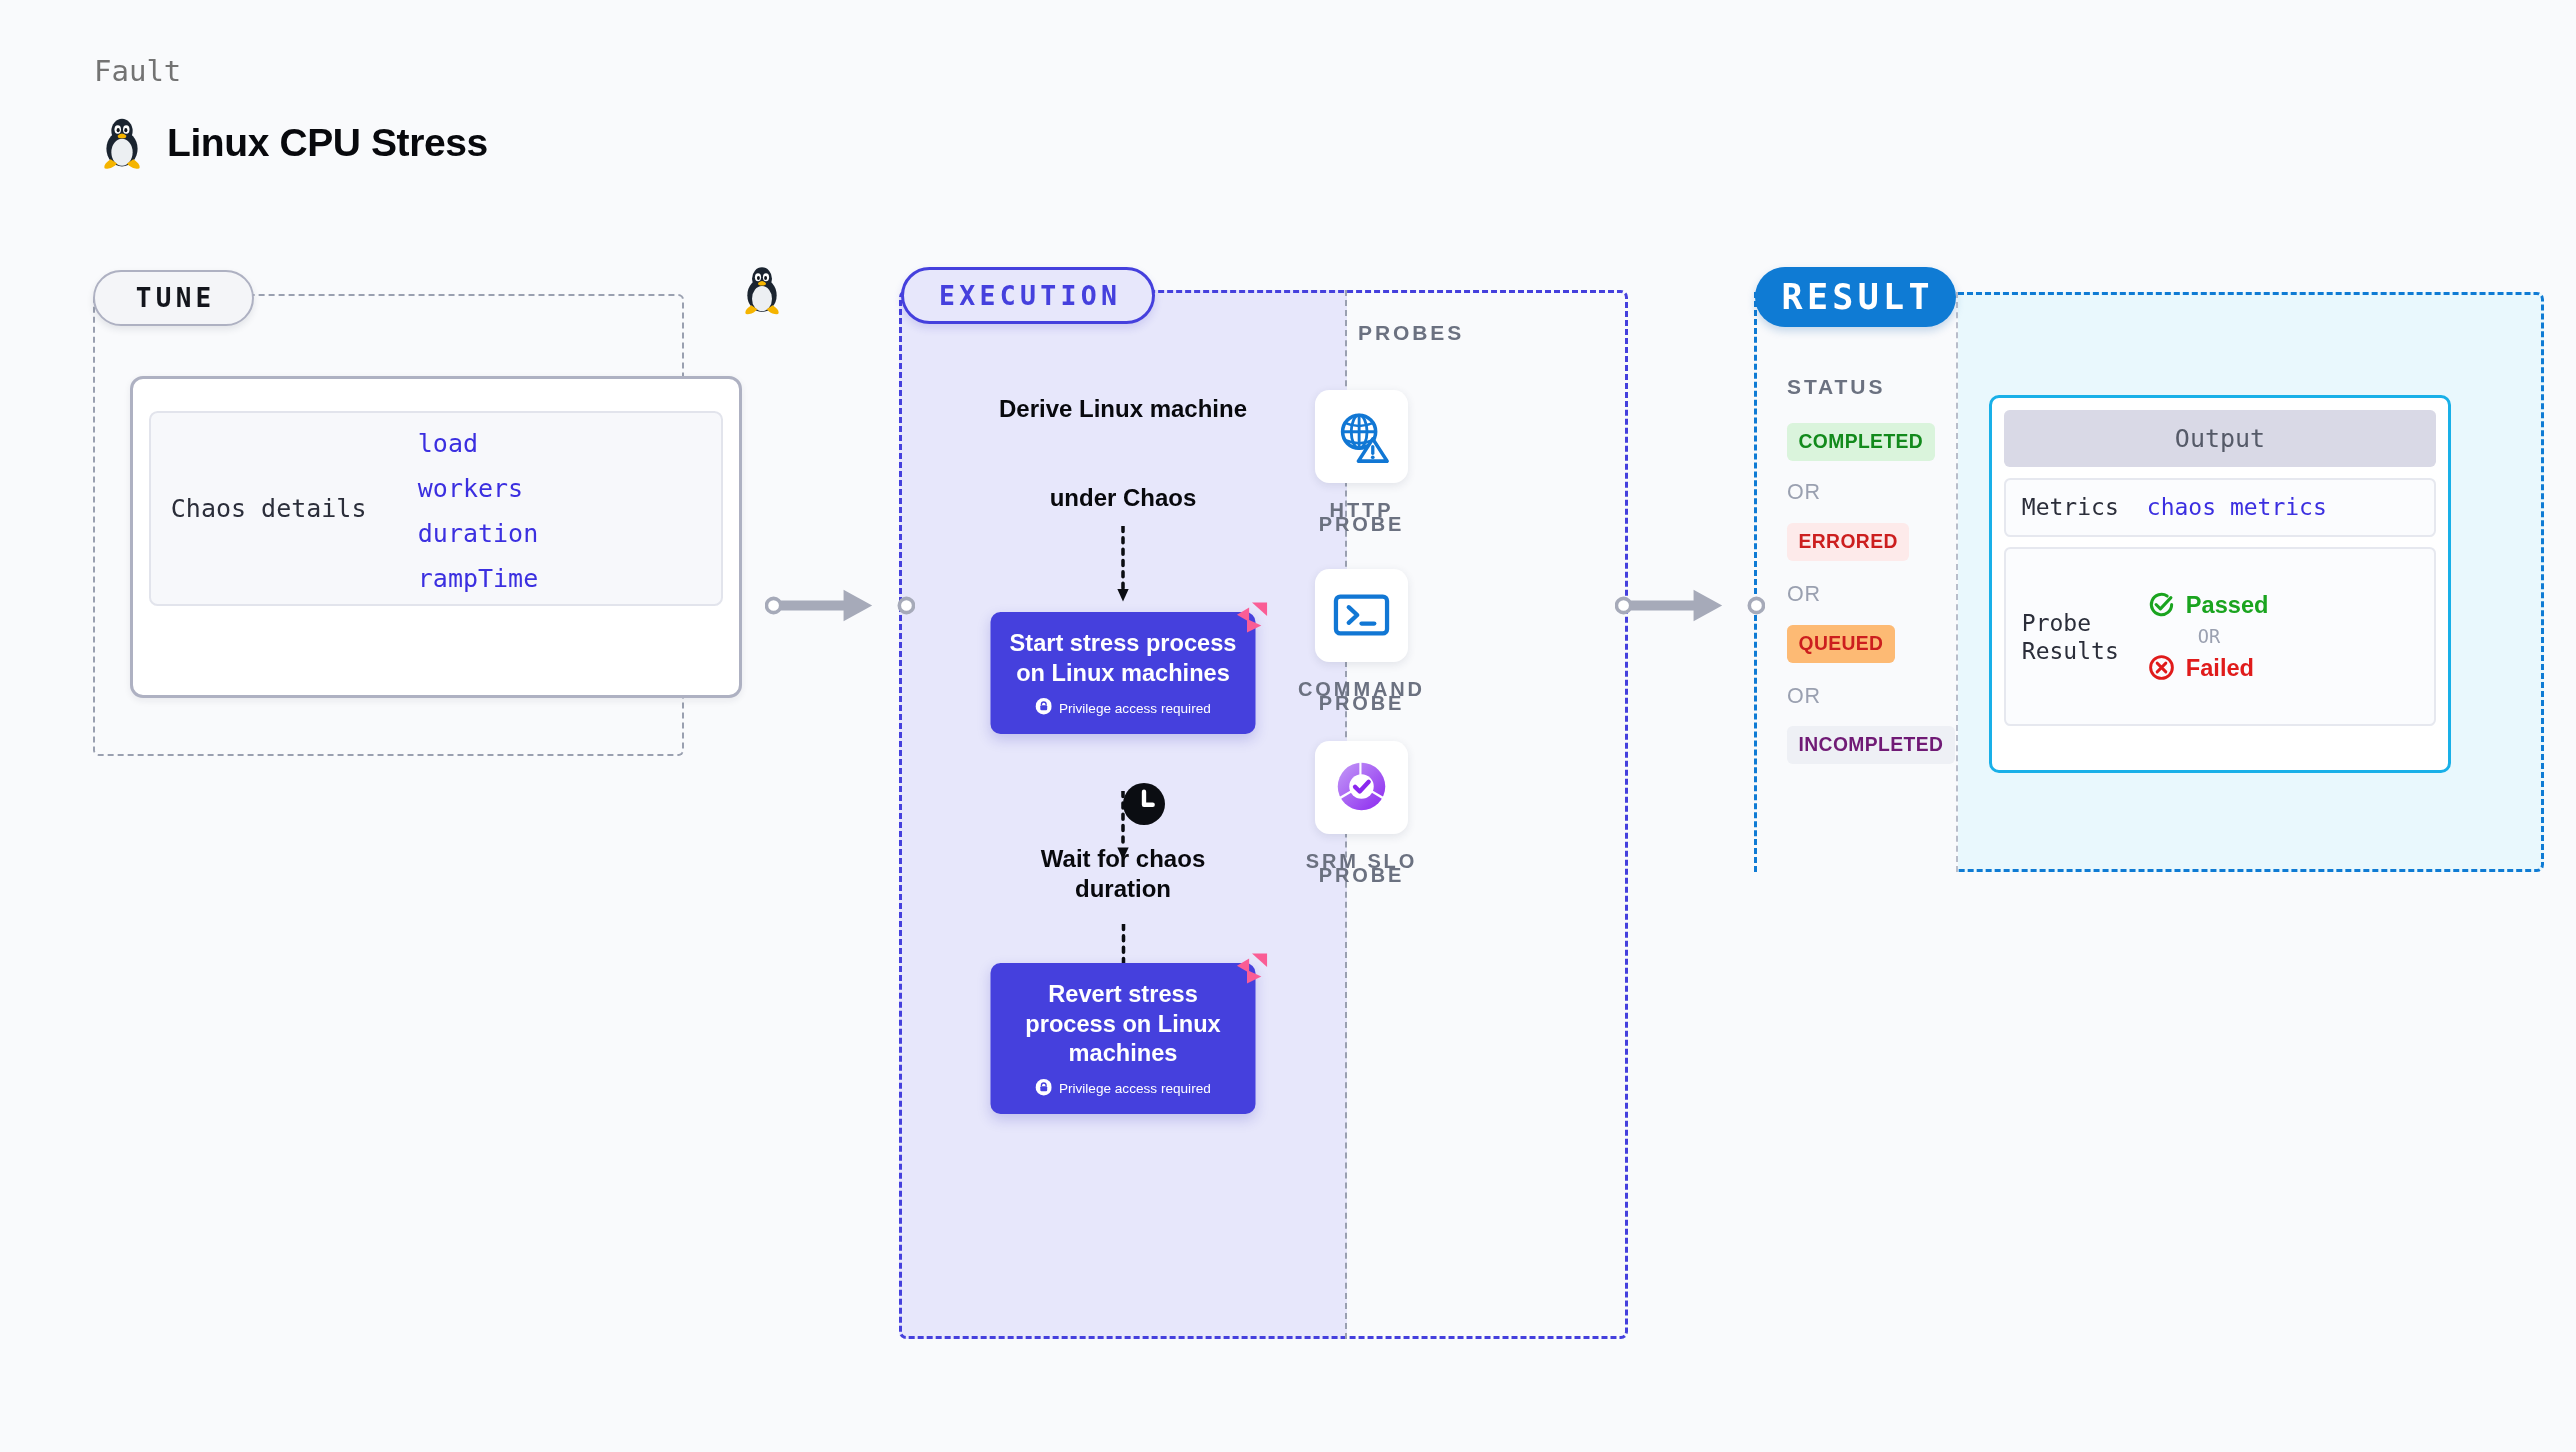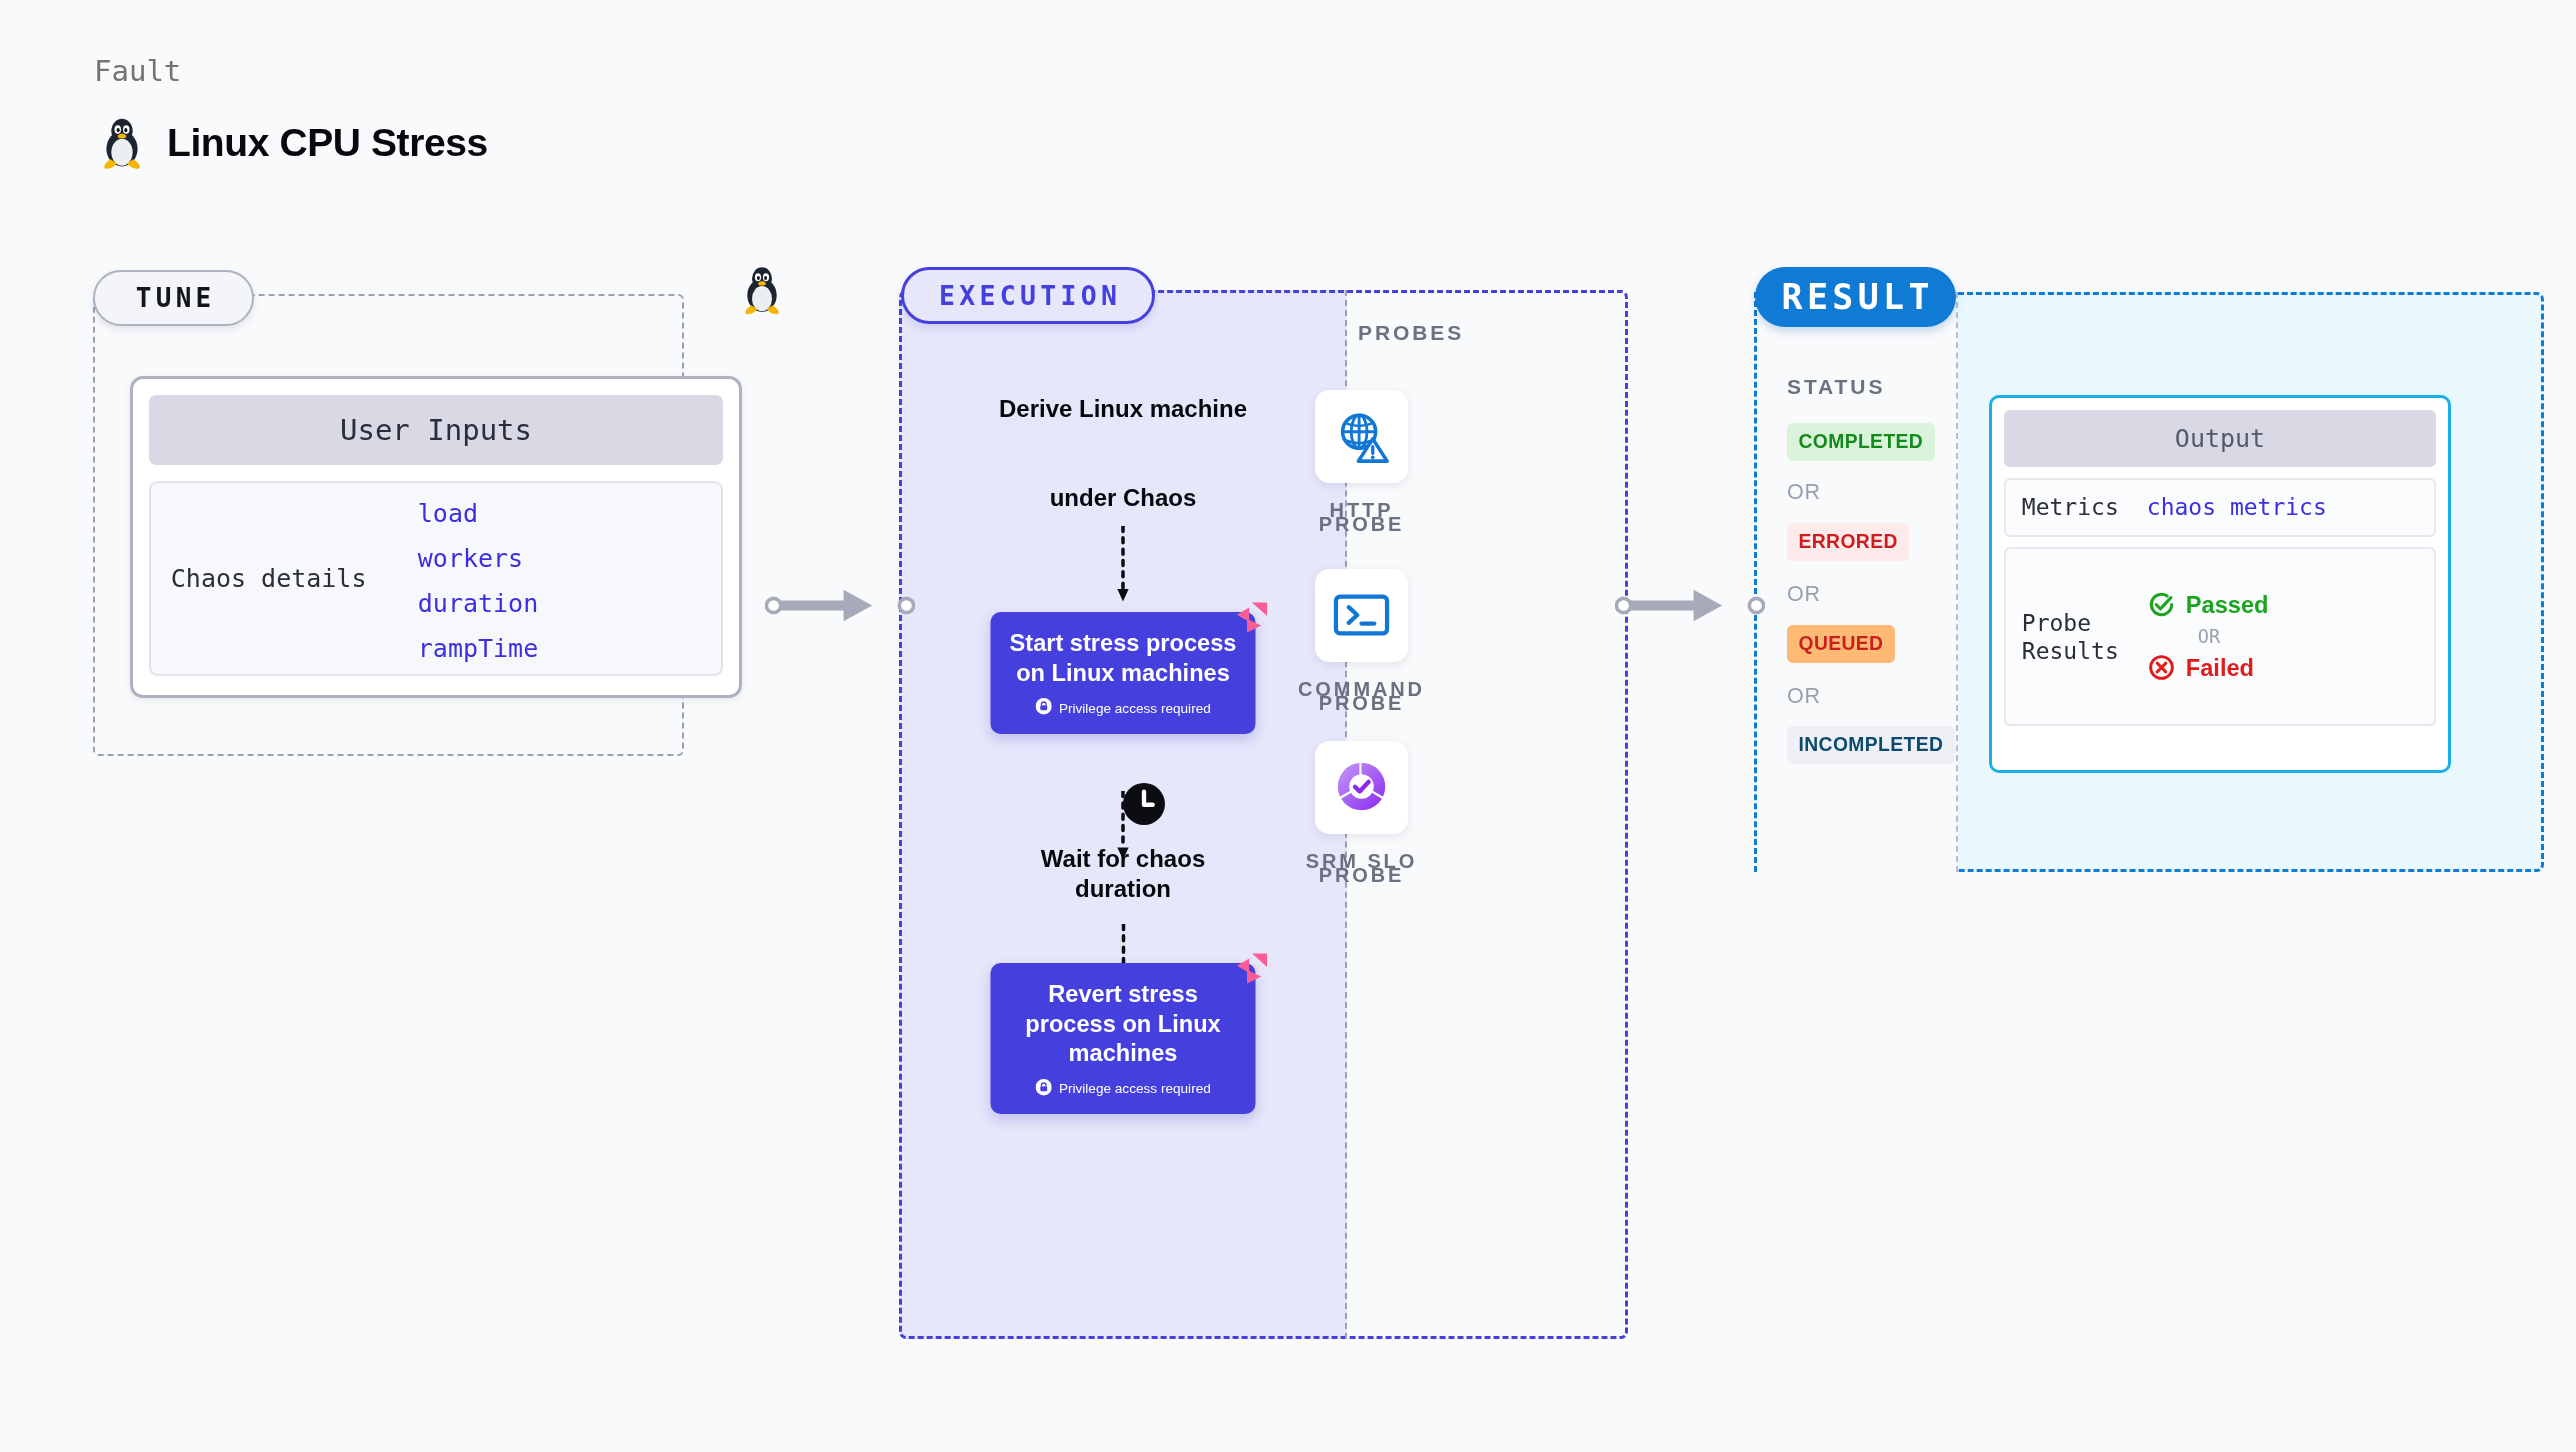--- a/index.html
+++ b/index.html
@@ -312,21 +312,20 @@
     <ellipse cx="37" cy="20" rx="4.6" ry="6" fill="#fff"></ellipse>
     <ellipse cx="25.6" cy="21" rx="2.2" ry="3" fill="#10151c"></ellipse>
     <ellipse cx="36.4" cy="21" rx="2.2" ry="3" fill="#10151c"></ellipse>
     <path d="M31 25.5 q-6 1.6 -6 4.2 q0 2.6 6 2.6 q6 0 6 -2.6 q0 -2.6 -6 -4.2z" fill="#f7b500"></path>
     <path d="M15 62 q-9 6 -9 11 q0 3 6 2 q7 -1 12 -7z" fill="#f5b400"></path>
     <path d="M47 62 q9 6 9 11 q0 3 -6 2 q-7 -1 -12 -7z" fill="#f5b400"></path>
   </svg>
 </div>
 
 <div id="ui-card">
-  <div id="ui-card-head">User Inputs</div>
   <div id="ui-card-body">
     <div id="ui-label">Chaos details</div>
     <div id="ui-values">
       <div class="ui-val">load</div>
       <div class="ui-val">workers</div>
       <div class="ui-val">duration</div>
       <div class="ui-val">rampTime</div>
     </div>
   </div>
 </div>
@@ -501,21 +500,21 @@
 <div id="result-pill" class="panel-pill">RESULT</div>
 
 <div id="status-label">STATUS</div>
 
 <div class="status-badge" style="top:423px; background:#daf4dc; color:#128a1c;">COMPLETED</div>
 <div class="status-or" style="top:480px;">OR</div>
 <div class="status-badge" style="top:523px; background:#fdeaea; color:#cc1e1e;">ERRORED</div>
 <div class="status-or" style="top:582px;">OR</div>
 <div class="status-badge" style="top:625px; background:#fdba74; color:#cc1e1e;">QUEUED</div>
 <div class="status-or" style="top:684px;">OR</div>
-<div class="status-badge" style="top:726px; background:#eef0f5; color:#0c4a6e;">INCOMPLETED</div>
+<div class="status-badge" style="top:726px; background:#eef0f5; color:#701a75;">INCOMPLETED</div>
 
 <div id="output-card">
   <div id="output-head">Output</div>
 
   <div class="out-row" id="out-metrics-row">
     <div class="out-key">Metrics</div>
     <div class="out-val-mono">chaos metrics</div>
   </div>
 
   <div class="out-row" id="out-probe-row">

